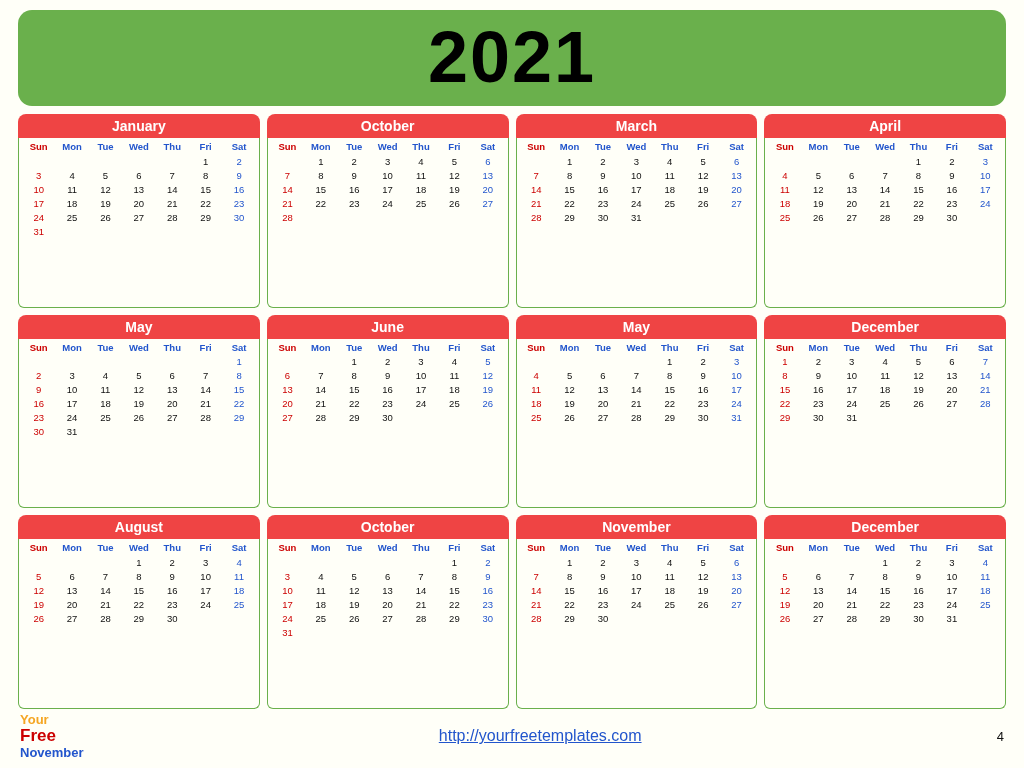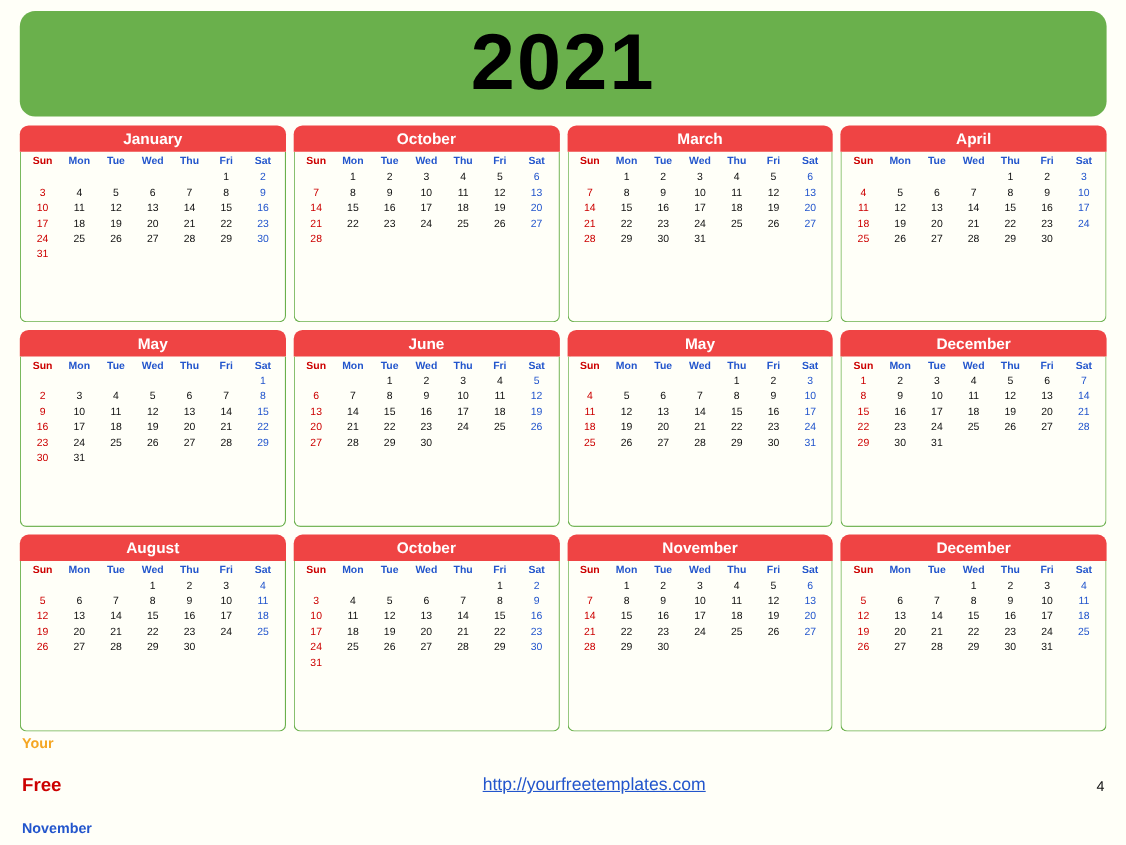--- a/index.html
+++ b/index.html
@@ -93,21 +93,20 @@
       display: flex;
       align-items: center;
       justify-content: space-between;
       margin-top: 4px;
       padding: 0 2px;
     }
     .logo {
       display: flex;
       flex-direction: column;
       line-height: 1.1;
-      gap: 22px;
     }
     .logo-your { color: #f5a623; font-weight: bold; font-size: 13px; }
     .logo-free { color: #cc0000; font-weight: bold; font-size: 17px; }
     .logo-templates { color: #2255cc; font-weight: bold; font-size: 13px; }
     .footer-url { color: #2255cc; font-size: 16px; text-decoration: underline; }
     .footer-page { color: #111; font-size: 13px; }
   </style>
 </head>
 <body>
 

